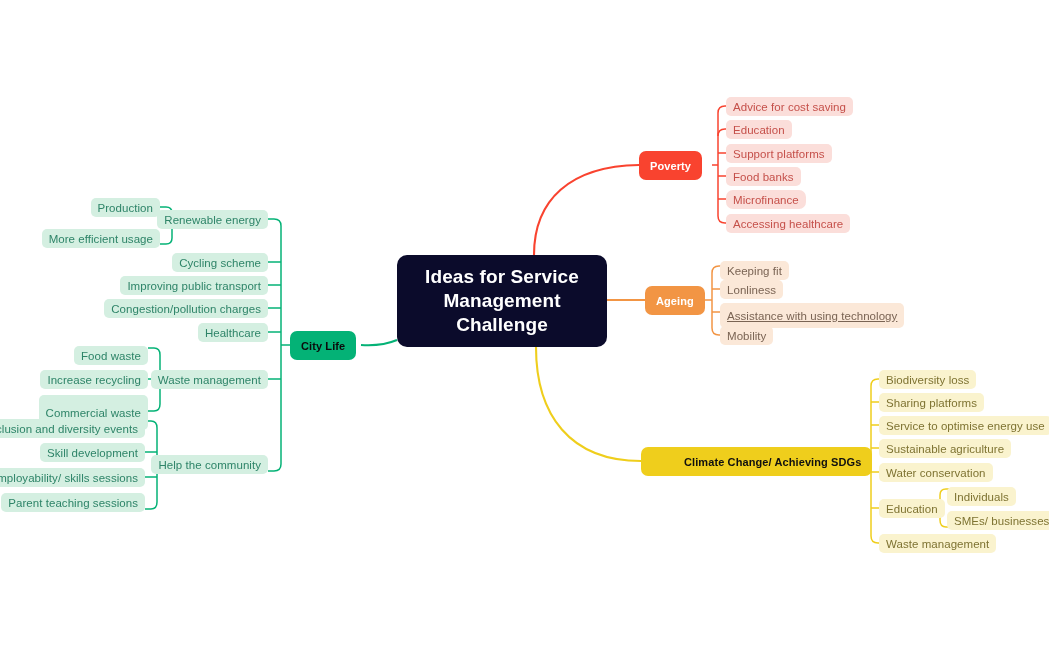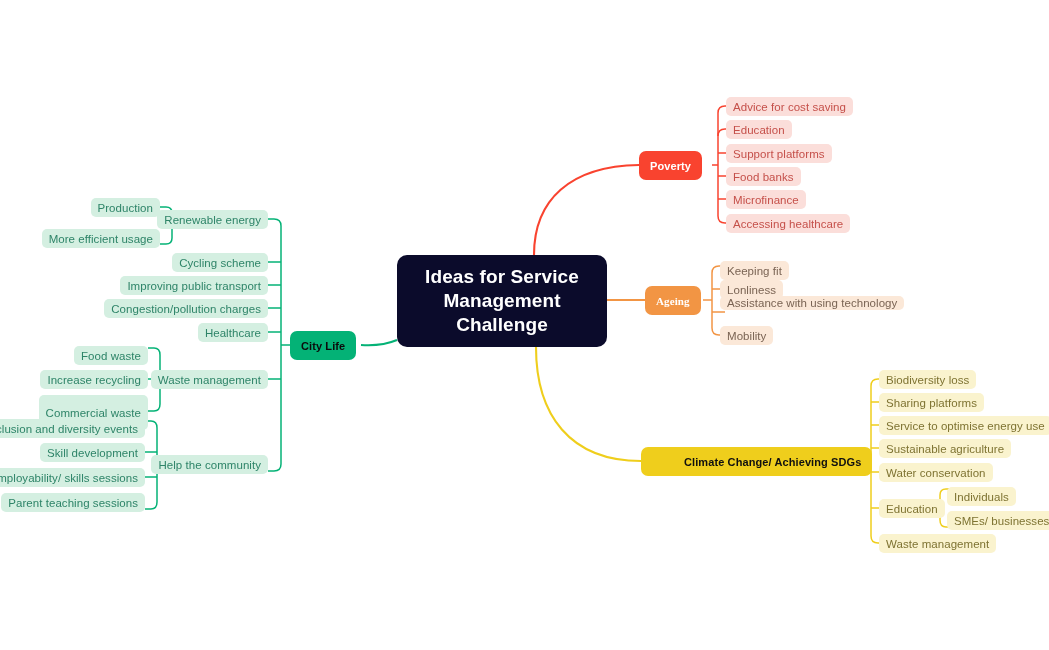--- a/index.html
+++ b/index.html
@@ -177,38 +177,38 @@
   </div>
   <div class="node chip chip-red align-left" style="left:726px; top:120px; height:19px;">
     <span>Education</span>
   </div>
   <div class="node chip chip-red align-left" style="left:726px; top:144px; height:19px;">
     <span>Support platforms</span>
   </div>
   <div class="node chip chip-red align-left" style="left:726px; top:167px; height:19px;">
     <span>Food banks</span>
   </div>
-  <div class="node chip chip-red align-left" style="left:726px; top:190px; height:19px;">
+  <div class="node chip chip-red align-left" style="left:726px; top:190px; height:19px;border-radius:7px;">
     <span>Microfinance</span>
   </div>
   <div class="node chip chip-red align-left" style="left:726px; top:214px; height:19px;">
     <span>Accessing healthcare</span>
   </div>
 
-  <div class="node branch branch-ageing" style="left:645px; top:286px; height:29px;font-family:Liberation Serif, serif;">
+  <div class="node branch branch-ageing" style="left:645px; top:286px; height:29px;">
     <span>Ageing</span>
   </div>
 
   <div class="node chip chip-orange align-left" style="left:720px; top:261px; height:19px;">
     <span>Keeping fit</span>
   </div>
   <div class="node chip chip-orange align-left" style="left:720px; top:280px; height:19px;">
     <span>Lonliness</span>
   </div>
-  <div class="node chip chip-orange align-left" style="left:720px; top:296px; height:14px;">
+  <div class="node chip chip-orange align-left" style="left:720px; top:303px; height:25px;text-decoration:underline;">
     <span>Assistance with using technology</span>
   </div>
   <div class="node chip chip-orange align-left" style="left:720px; top:326px; height:19px;">
     <span>Mobility</span>
   </div>
 
   <div class="node branch branch-climate" style="left:641px; top:447px; height:29px;">
     <span>Climate Change/ Achieving SDGs</span>
   </div>
 

